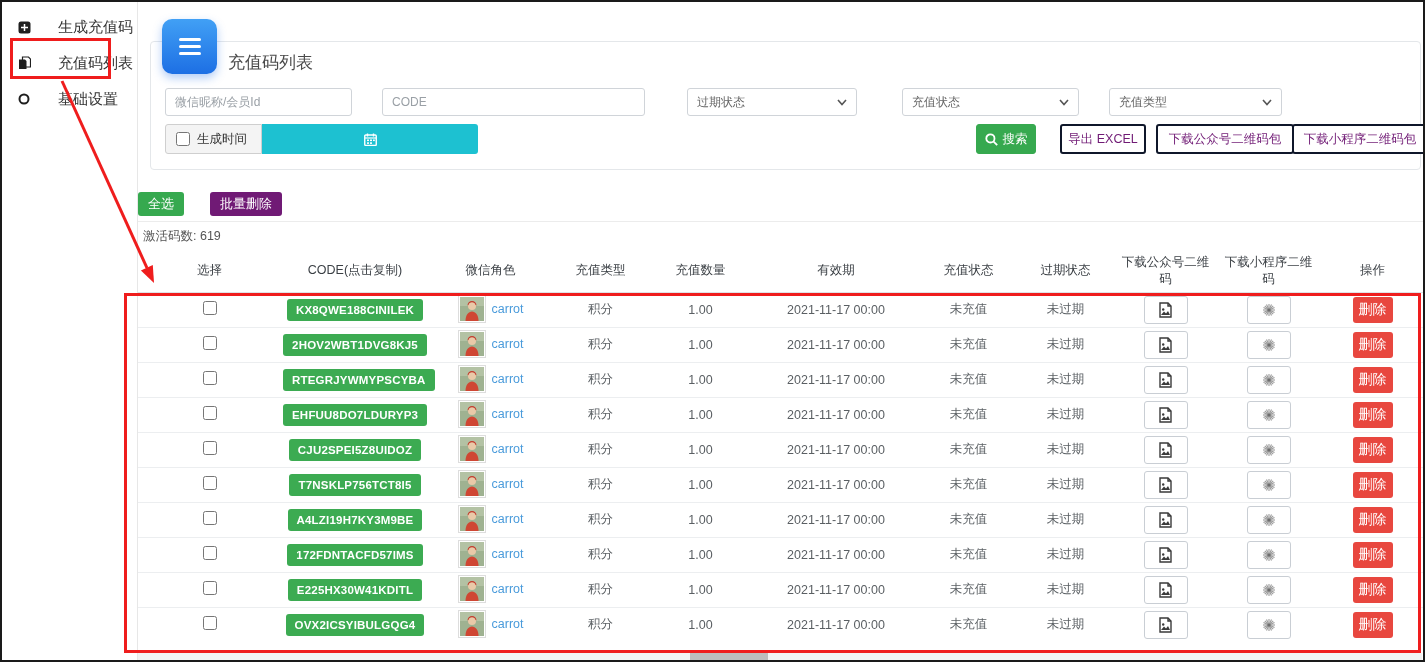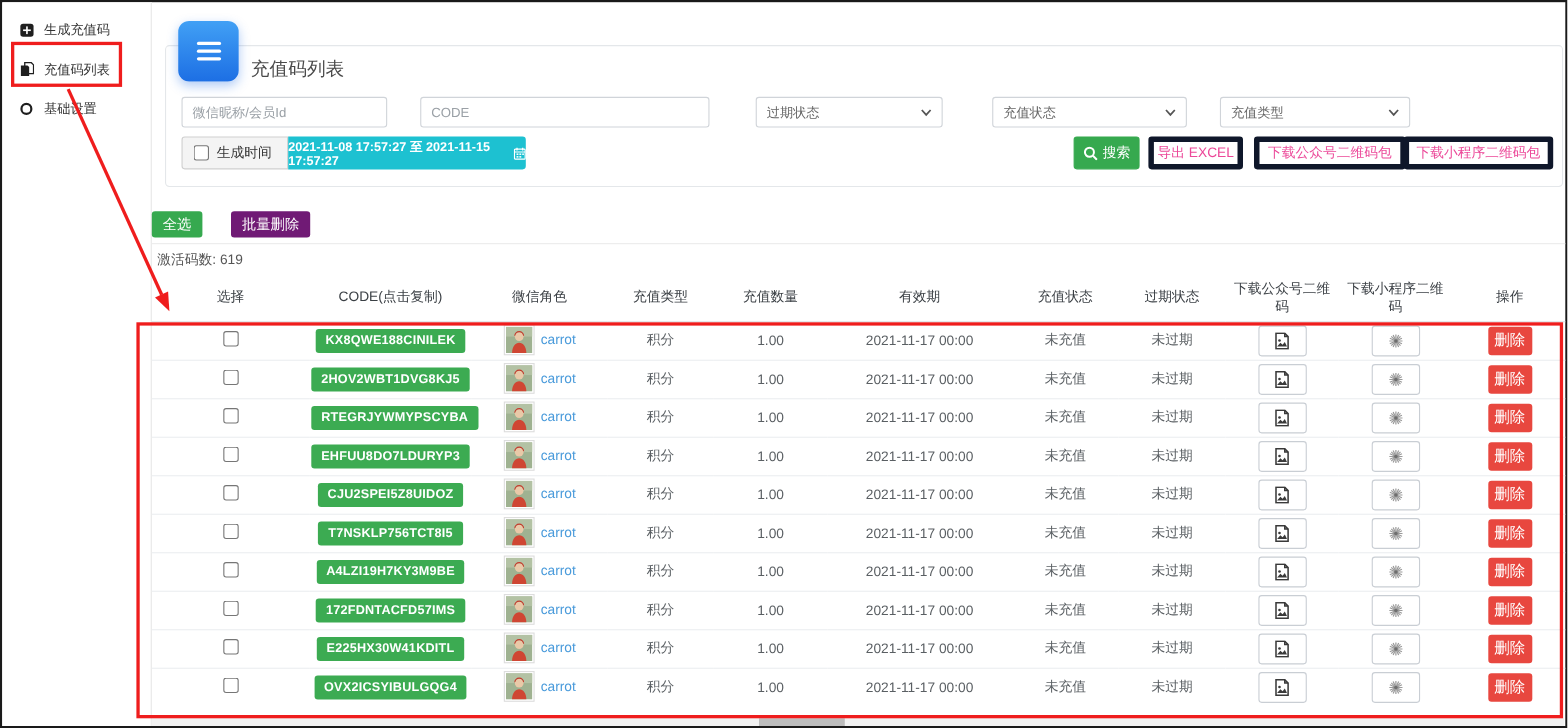--- a/index.html
+++ b/index.html
@@ -1,21 +1,21 @@
 <!DOCTYPE html>
 <html><head>
 <meta charset="utf-8">
 <style>
   * { margin:0; padding:0; box-sizing:border-box; }
   html,body { width:1425px; height:662px; background:#fff; font-family:"Liberation Sans","DejaVu Sans",sans-serif; }
   #app { position:relative; width:1425px; height:662px; background:#fff; border:2px solid #1a1a1a; overflow:hidden; }
 
   
   .sidebar { position:absolute; left:0; top:0; width:136px; height:658px; border-right:1px solid #e7e7e7; background:#fff; }
-  .side-item { display:flex; align-items:center; gap:9px; padding:0 0 0 15px; height:24px; margin-top:12px; font-size:12px; color:#333; cursor:pointer; }
+  .side-item { display:flex; align-items:center; gap:27px; padding:0 0 0 15px; height:24px; margin-top:12px; font-size:15px; color:#333; cursor:pointer; }
   .side-item:first-child { margin-top:13px; }
   .side-item + .side-item { margin-top:12px; }
   .side-icon { width:14px; height:14px; display:inline-flex; align-items:center; justify-content:center; flex:0 0 14px; }
 
   
   .blue-btn { position:absolute; left:160px; top:17px; width:55px; height:55px; border-radius:10px;
     background:linear-gradient(180deg,#41a0f5,#1d6fe4); box-shadow:0 4px 10px rgba(32,110,228,.35);
     display:flex; flex-direction:column; align-items:center; justify-content:center; gap:4px; cursor:pointer; z-index:5; }
   .blue-btn span { display:block; width:22px; height:3px; border-radius:2px; background:#fff; }
   .card { position:absolute; left:148px; top:39px; width:1271px; height:129px; border:1px solid #e4e7ea; border-radius:4px; background:#fff; }
@@ -23,21 +23,21 @@
 
   .f-input { position:absolute; top:86px; height:28px; border:1px solid #d0d4d9; border-radius:3px; padding:0 9px; font-size:12px; color:#444; font-family:inherit; outline:none; background:#fff; }
   .f-input::placeholder { color:#9aa0a6; }
   .f-select { position:absolute; top:86px; height:28px; border:1px solid #d0d4d9; border-radius:3px; padding:0 9px; font-size:12px; color:#666; background:#fff; display:flex; align-items:center; justify-content:space-between; cursor:pointer; }
 
   .chk-group { position:absolute; left:163px; top:122px; width:97px; height:30px; background:#f4f4f4; border:1px solid #cfcfcf; border-radius:3px 0 0 3px; display:flex; align-items:center; gap:7px; padding:0 10px; font-size:12.5px; color:#333; }
   .date-btn { position:absolute; left:260px; top:122px; width:216px; height:30px; background:#1dc1d1; color:#fff; border-radius:0 3px 3px 0; display:flex; align-items:center; justify-content:center; gap:5px; font-size:11.5px; font-weight:bold; cursor:pointer; }
 
   .btn { display:flex; align-items:center; justify-content:center; gap:5px; height:30px; border-radius:3px; font-size:12.5px; cursor:pointer; position:absolute; top:122px; }
   .btn-green { background:#36a94f; color:#fff; border:1px solid #36a94f; }
-  .btn-outline { background:#fff; color:#ec4899; border:5px solid #0f172a; }
+  .btn-outline { background:#fff; color:#701a75; border:2px solid #0f172a;margin-left:16px; }
   .btn-search { left:974px; width:60px; }
   .btn-export { left:1042px; width:86px; }
   .btn-dl1 { left:1138px; width:138px; }
   .btn-dl2 { left:1274px; width:136px; }
 
   
   .mini-btn { position:absolute; top:190px; height:24px; border-radius:3px; color:#fff; font-size:13px; display:flex; align-items:center; padding:0 10px; cursor:pointer; }
   .mini-select-all { left:136px; background:#36a94f; }
   .mini-batch-del { left:182px; background:#701a75;margin-left:26px; }
   .divider { position:absolute; left:136px; top:219px; width:1287px; height:1px; background:#ececec; }
@@ -130,21 +130,20 @@
     <svg width="10" height="7" viewBox="0 0 10 7">
         <polyline points="1,1 5,5.5 9,1" fill="none" stroke="#555" stroke-width="1.6"></polyline>
       </svg>
   </div>
 
   <div class="chk-group">
     <input type="checkbox" style="">
     <span>生成时间</span>
   </div>
   <div class="date-btn">
-    <span>2021-11-08 17:57:27 至 2021-11-15 17:57:27</span>
     <svg width="13" height="13" viewBox="0 0 13 13">
         <rect x="0.75" y="2" width="11.5" height="10.5" rx="1" fill="none" stroke="#fff" stroke-width="1.4"></rect>
         <line x1="3.5" y1="0.5" x2="3.5" y2="3.5" stroke="#fff" stroke-width="1.4"></line>
         <line x1="9.5" y1="0.5" x2="9.5" y2="3.5" stroke="#fff" stroke-width="1.4"></line>
         <line x1="1" y1="5" x2="12" y2="5" stroke="#fff" stroke-width="1.2"></line>
         <rect x="3" y="6.5" width="2" height="1.6" fill="#fff"></rect>
         <rect x="6" y="6.5" width="2" height="1.6" fill="#fff"></rect>
         <rect x="9" y="6.5" width="1.8" height="1.6" fill="#fff"></rect>
         <rect x="3" y="9.3" width="2" height="1.6" fill="#fff"></rect>
         <rect x="6" y="9.3" width="2" height="1.6" fill="#fff"></rect>

